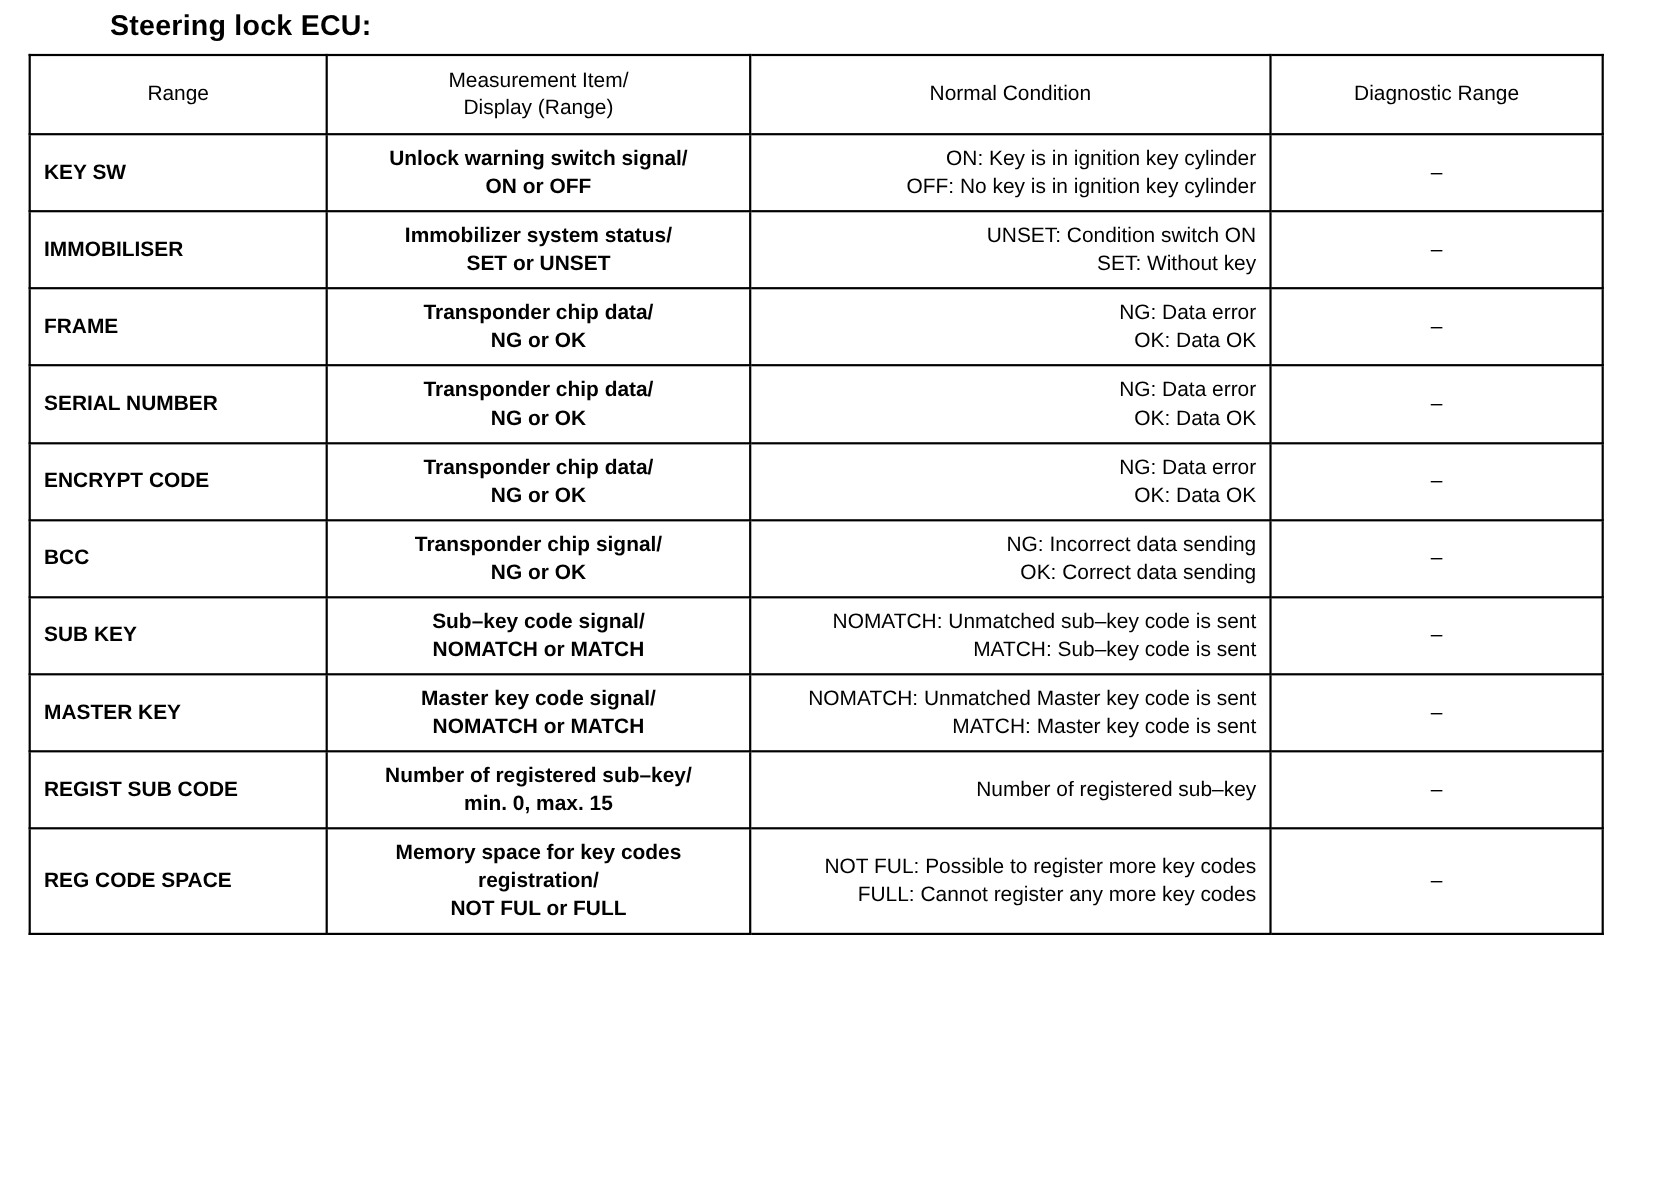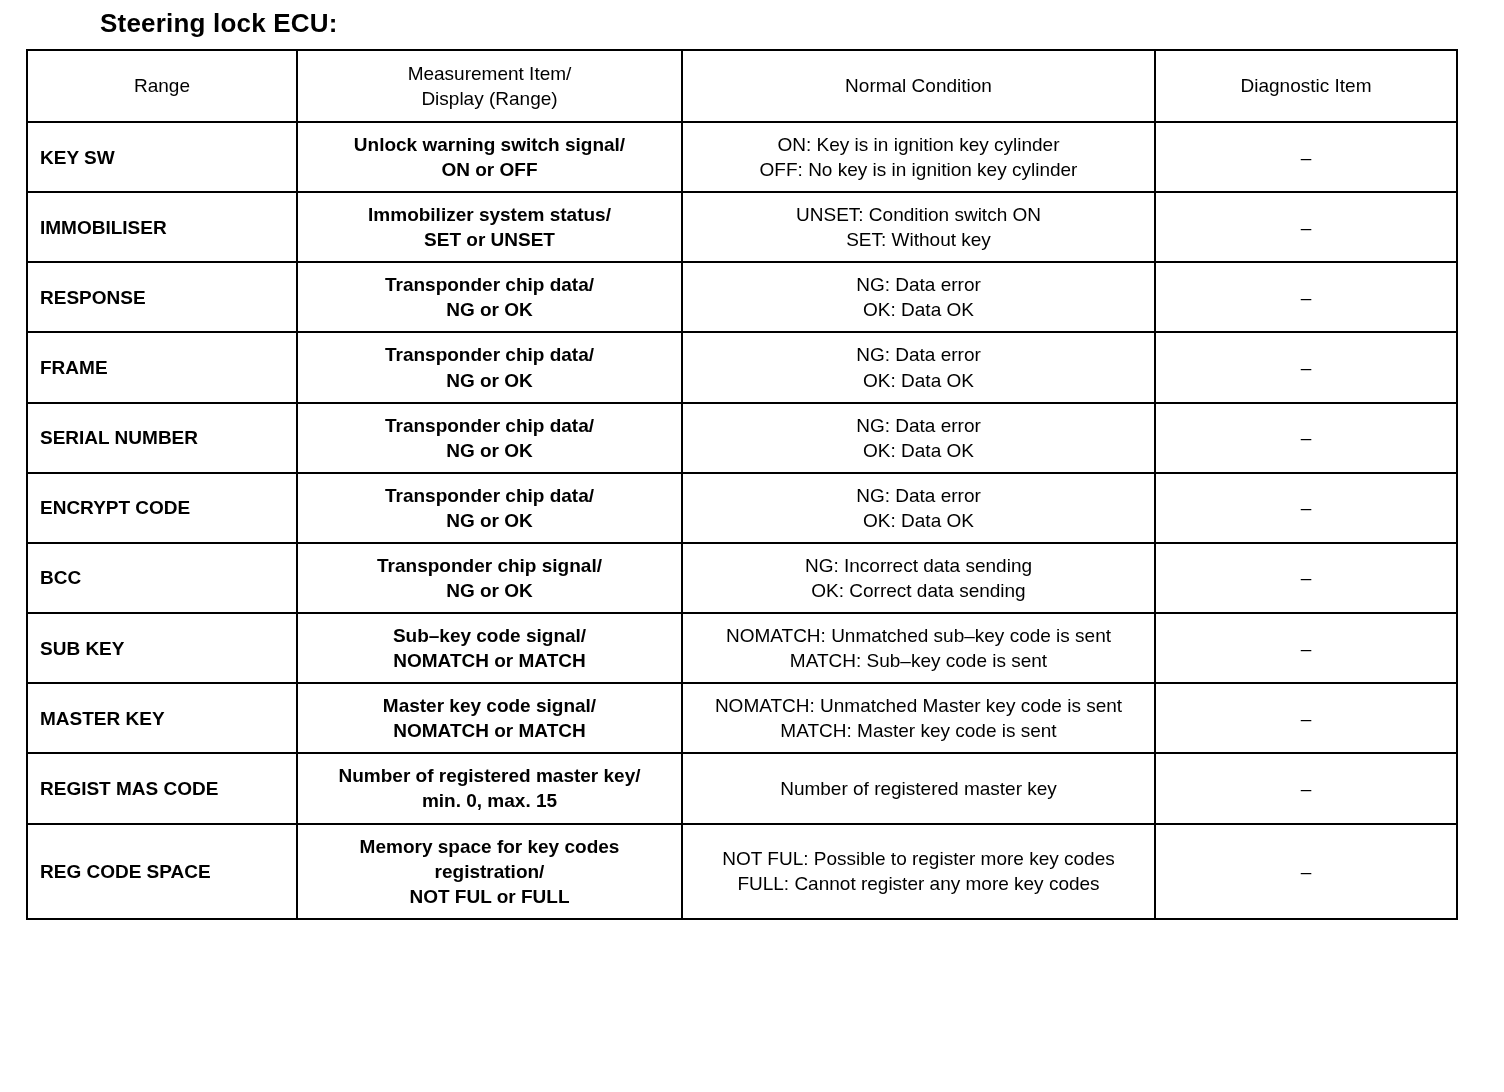--- a/index.html
+++ b/index.html
@@ -43,21 +43,21 @@
     font-weight: normal;
     text-align: center;
     height: 52px;
   }
   .col-item-w      { width: 270px; }
   .col-measure-w   { width: 385px; }
   .col-condition-w { width: 473px; }
   .col-note-w      { width: 302px; }
   td.col-item      { text-align: left; font-weight: bold; }
   td.col-measure   { text-align: center; font-weight: bold; }
-  td.col-condition { text-align: center; margin-top: 48px; }
+  td.col-condition { text-align: right; margin-top: 48px; }
   td.col-note      { text-align: center; }
 </style>
 </head>
 <body>
 
 <div class="page">
   <div class="page-title">Steering lock ECU:</div>
 
   <table class="spec-table">
     <colgroup>
@@ -65,46 +65,38 @@
       <col class="col-measure-w">
       <col class="col-condition-w">
       <col class="col-note-w">
     </colgroup>
     <thead>
       <tr>
         <th>Range</th>
         <th>Measurement Item/
 Display (Range)</th>
         <th>Normal Condition</th>
-        <th>Diagnostic Item</th>
+        <th>Diagnostic Range</th>
       </tr>
     </thead>
     <tbody>
         <tr>
     <td class="col-item">KEY SW</td>
     <td class="col-measure">Unlock warning switch signal/
 ON or OFF</td>
     <td class="col-condition">ON: Key is in ignition key cylinder
 OFF: No key is in ignition key cylinder</td>
     <td class="col-note">–</td>
   </tr>
         <tr>
     <td class="col-item">IMMOBILISER</td>
     <td class="col-measure">Immobilizer system status/
 SET or UNSET</td>
     <td class="col-condition">UNSET: Condition switch ON
 SET: Without key</td>
-    <td class="col-note">–</td>
-  </tr>
-        <tr>
-    <td class="col-item">RESPONSE</td>
-    <td class="col-measure">Transponder chip data/
-NG or OK</td>
-    <td class="col-condition">NG: Data error
-OK: Data OK</td>
     <td class="col-note">–</td>
   </tr>
         <tr>
     <td class="col-item">FRAME</td>
     <td class="col-measure">Transponder chip data/
 NG or OK</td>
     <td class="col-condition">NG: Data error
 OK: Data OK</td>
     <td class="col-note">–</td>
   </tr>
@@ -142,24 +134,24 @@
   </tr>
         <tr>
     <td class="col-item">MASTER KEY</td>
     <td class="col-measure">Master key code signal/
 NOMATCH or MATCH</td>
     <td class="col-condition">NOMATCH: Unmatched Master key code is sent
 MATCH: Master key code is sent</td>
     <td class="col-note">–</td>
   </tr>
         <tr>
-    <td class="col-item">REGIST MAS CODE</td>
-    <td class="col-measure">Number of registered master key/
+    <td class="col-item">REGIST SUB CODE</td>
+    <td class="col-measure">Number of registered sub–key/
 min. 0, max. 15</td>
-    <td class="col-condition">Number of registered master key</td>
+    <td class="col-condition">Number of registered sub–key</td>
     <td class="col-note">–</td>
   </tr>
         <tr>
     <td class="col-item">REG CODE SPACE</td>
     <td class="col-measure">Memory space for key codes
 registration/
 NOT FUL or FULL</td>
     <td class="col-condition">NOT FUL: Possible to register more key codes
 FULL: Cannot register any more key codes</td>
     <td class="col-note">–</td>

